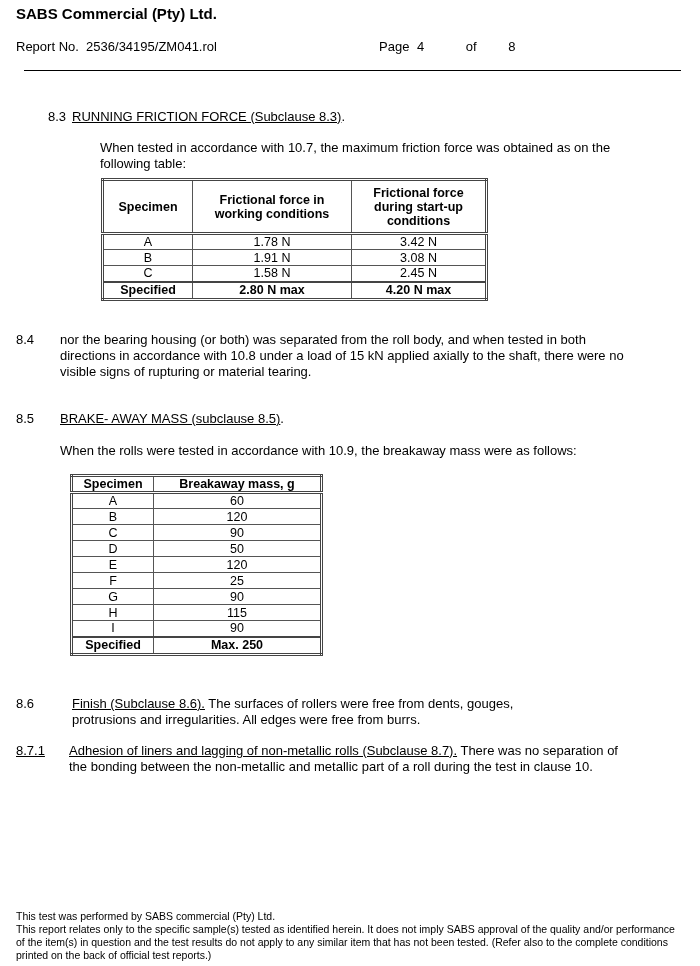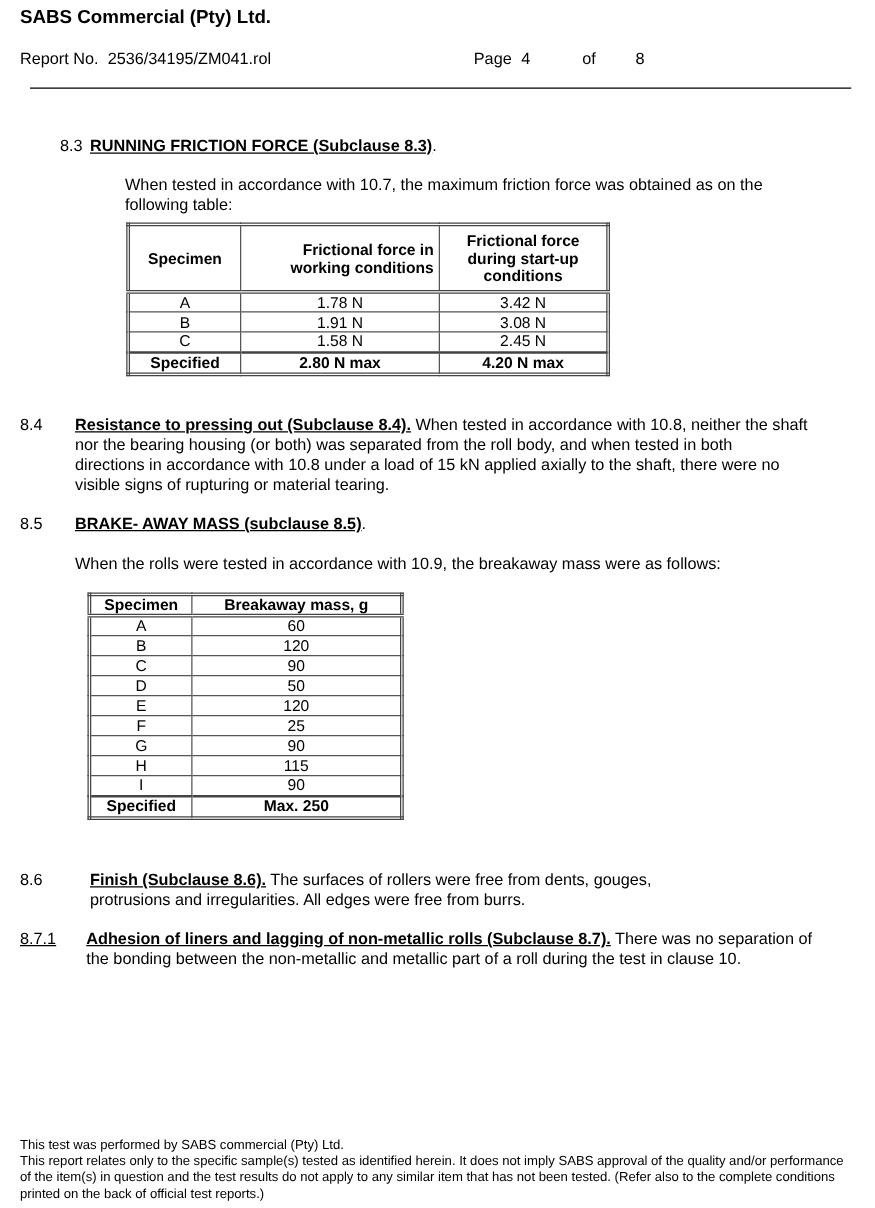--- a/index.html
+++ b/index.html
@@ -8,21 +8,21 @@
       font-family: "Liberation Sans", sans-serif; color: #000; font-size: 13px;
     }
     .abs { position: absolute; }
     .company { left: 16px; top: 5px; font-size: 15px; font-weight: bold; text-align: right; }
     .reportno { left: 16px; top: 39px; font-size: 13px; }
     .pageinfo { left: 379px; top: 39px; font-size: 13px; }
     .pageinfo span { display: inline-block; }
     .hr { left: 24px; top: 70px; width: 657px; height: 1px; background: #000; }
 
     .secnum { font-size: 13px; }
-    .u { text-decoration: underline; font-weight: bold; }
+    .u { text-decoration: underline; }
     .para { font-size: 13px; line-height: 16px; }
 
     table.t { border-collapse: collapse; position: absolute; font-size: 12.5px; }
     table.t td, table.t th { border: 1px solid #555; text-align: center; padding: 0 4px; }
     table.t { border: 3px double #444; }
     table.t th { font-weight: bold; }
     table.t tr.hdr th { border-bottom: 3px double #444; }
     table.t tr.spec td { font-weight: bold; border-top: 2px solid #444; }
 
     .footer { left: 16px; top: 910px; width: 670px; font-size: 10.5px; line-height: 13px; }
@@ -49,21 +49,21 @@
 </div>
 <div class="abs para" style="left:72px; top:140px; width:600px;margin-left:28px;">
   <div>When tested in accordance with 10.7, the maximum friction force was obtained as on the</div>
   <div>following table:</div>
 </div>
 
 <table class="t" style="left:101px; top:178px; width:387px;">
   <tbody>
       <tr class="hdr" style="height:54px;">
     <th style="width:80px;">Specimen</th>
-    <th style="width:150px;text-align:right;">Frictional force in working conditions</th>
+    <th style="width:150px;">Frictional force in working conditions</th>
     <th>Frictional force during start-up conditions</th>
   </tr>
   <tr style="height:16px;">
     <td>A</td>
     <td>1.78 N</td>
     <td>3.42 N</td>
   </tr>
   <tr style="height:16px;">
     <td>B</td>
     <td>1.91 N</td>
@@ -77,21 +77,20 @@
   <tr class="spec" style="height:18px;">
     <td>Specified</td>
     <td>2.80 N max</td>
     <td>4.20 N max</td>
   </tr>
 </tbody>
   </table>
 
 <div class="abs secnum" style="left:16px; top:332px;">8.4</div>
 <div class="abs para" style="left:60px; top:332px; width:630px;">
-  <div><span class="u">Resistance to pressing out (Subclause 8.4).</span><span> When tested in accordance with 10.8, neither the shaft</span></div>
   <div>nor the bearing housing (or both) was separated from the roll body, and when tested in both</div>
   <div>directions in accordance with 10.8 under a load of 15 kN applied axially to the shaft, there were no</div>
   <div>visible signs of rupturing or material tearing.</div>
 </div>
 
 <div class="abs secnum" style="left:16px; top:411px;">8.5</div>
 <div class="abs para" style="left:60px; top:411px;">
   <span class="u">BRAKE- AWAY MASS (subclause 8.5)</span><span>.</span>
 </div>
 <div class="abs para" style="left:60px; top:443px;">When the rolls were tested in accordance with 10.9, the breakaway mass were as follows:</div>

